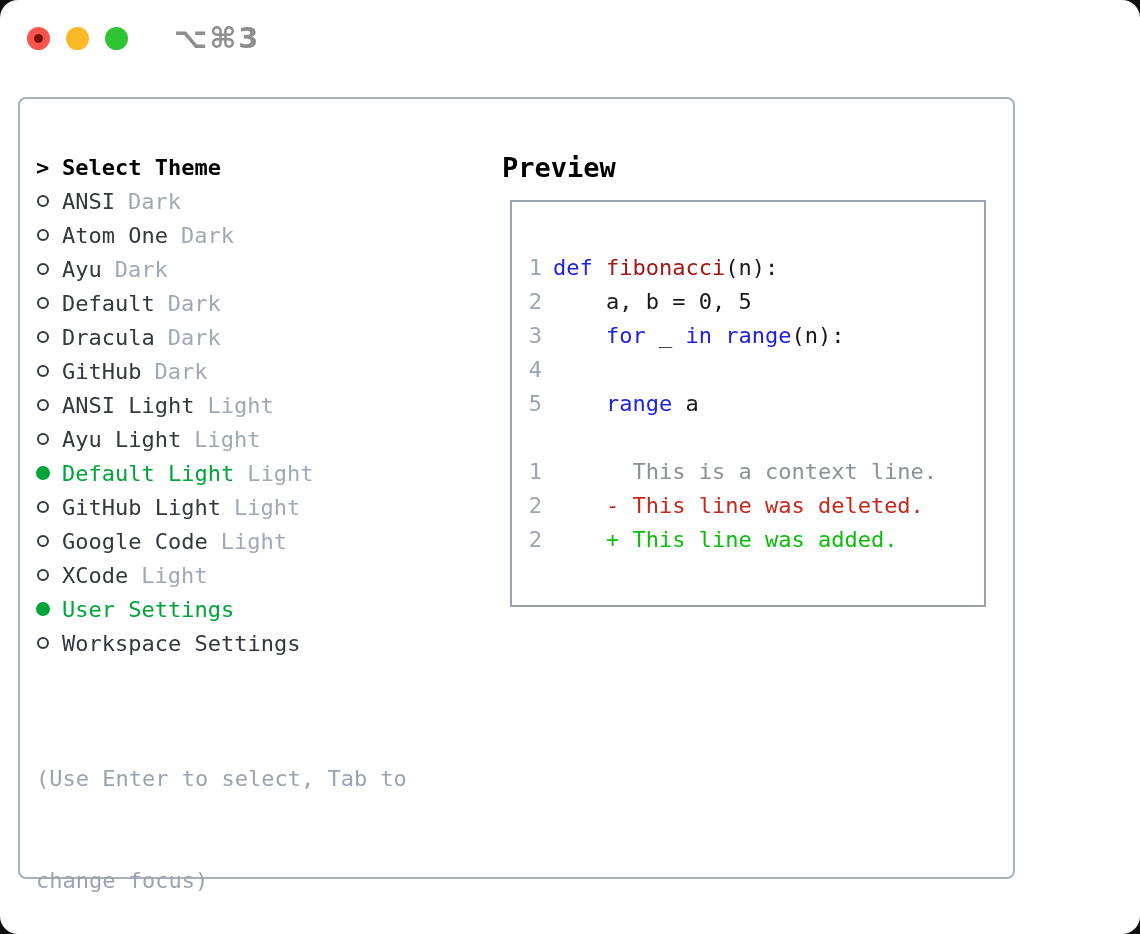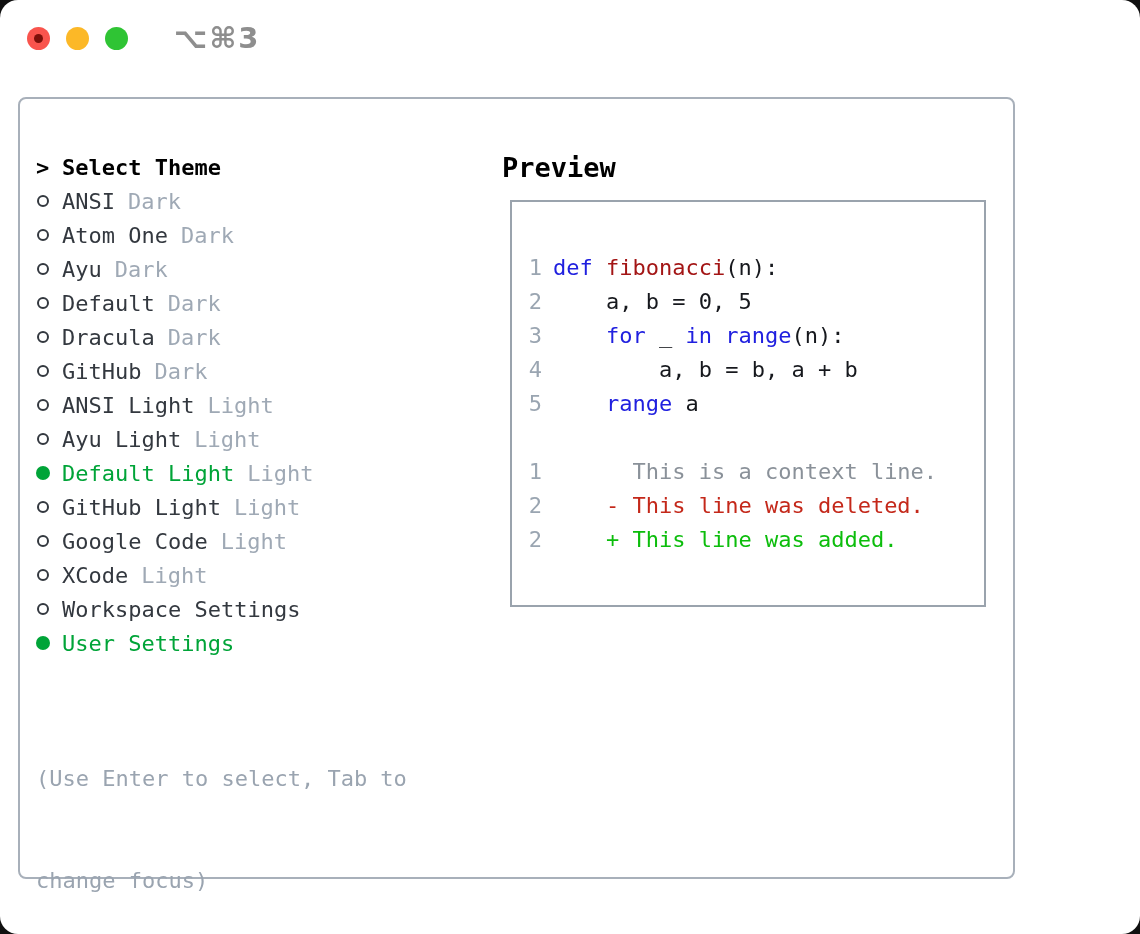--- a/index.html
+++ b/index.html
@@ -198,29 +198,29 @@
             </span>
             <span class="item-name">XCode</span>
             <span class="item-tag">Light</span>
           </div>
         </div>
 
 
       <div id="apply-items">
           <div class="row">
             <span class="marker">
+              <span class="dot filled"></span>
+            </span>
+            <span class="item-name selected">User Settings</span>
+          </div>
+          <div class="row">
+            <span class="marker">
               <span class="dot"></span>
             </span>
             <span class="item-name">Workspace Settings</span>
-          </div>
-          <div class="row">
-            <span class="marker">
-              <span class="dot filled"></span>
-            </span>
-            <span class="item-name selected">User Settings</span>
           </div>
         </div>
 
       <div class="help">
         <div>(Use Enter to select, Tab to</div>
         <div>change focus)</div>
       </div>
     </div>
 
     <div class="preview-header">Preview</div>
@@ -234,21 +234,20 @@
           <div class="code-row">
             <span class="ln">2</span>
             <span class="code-content"><span class="tok-plain">    a, b = 0, 5</span></span>
           </div>
           <div class="code-row">
             <span class="ln">3</span>
             <span class="code-content"><span class="tok-plain">    </span><span class="tok-kw">for</span><span class="tok-plain"> _ </span><span class="tok-kw">in</span><span class="tok-plain"> </span><span class="tok-kw">range</span><span class="tok-plain">(n):</span></span>
           </div>
           <div class="code-row">
             <span class="ln">4</span>
-            <span class="code-content"><span class="tok-plain">        a, b = b, a + b</span></span>
           </div>
           <div class="code-row">
             <span class="ln">5</span>
             <span class="code-content"><span class="tok-plain">    </span><span class="tok-kw">range</span><span class="tok-plain"> a</span></span>
           </div>
         </div>
       <div id="diff-lines" class="diff-block">
           <div class="code-row">
             <span class="ln">1</span>
             <span class="code-content"><span class="tok-context">      This is a context line.</span></span>

